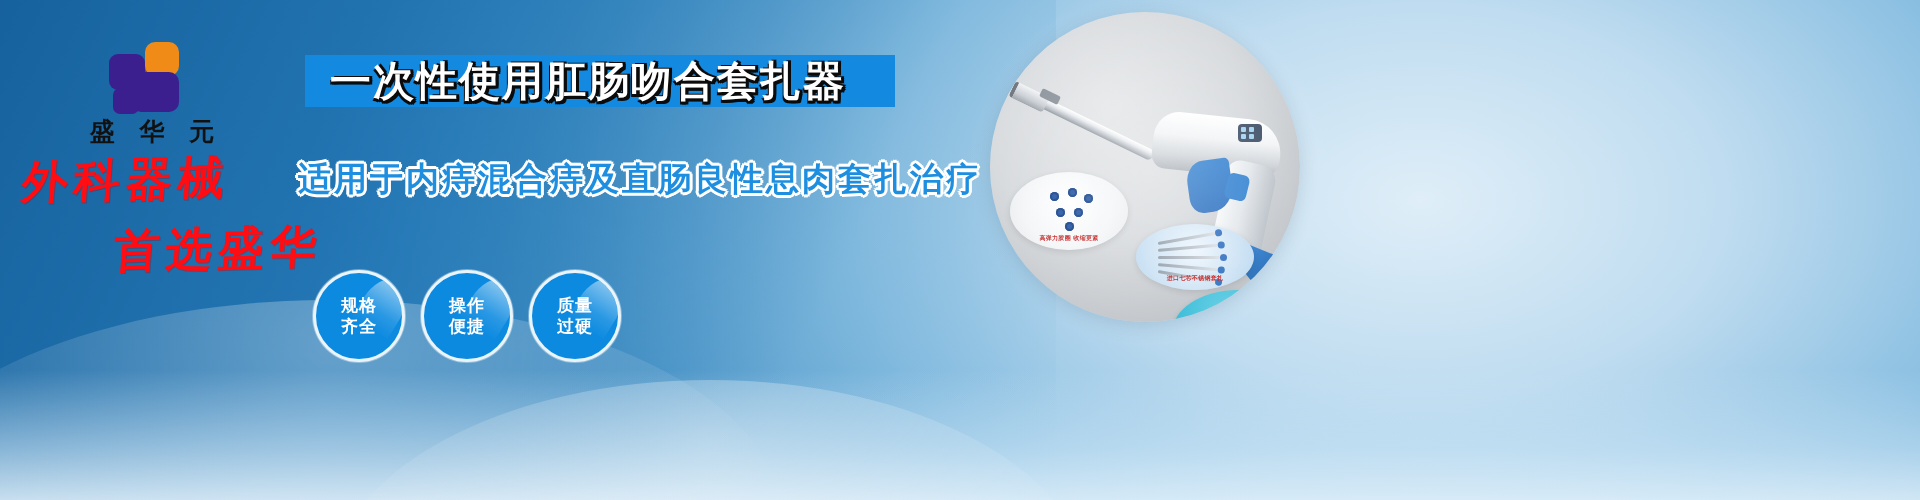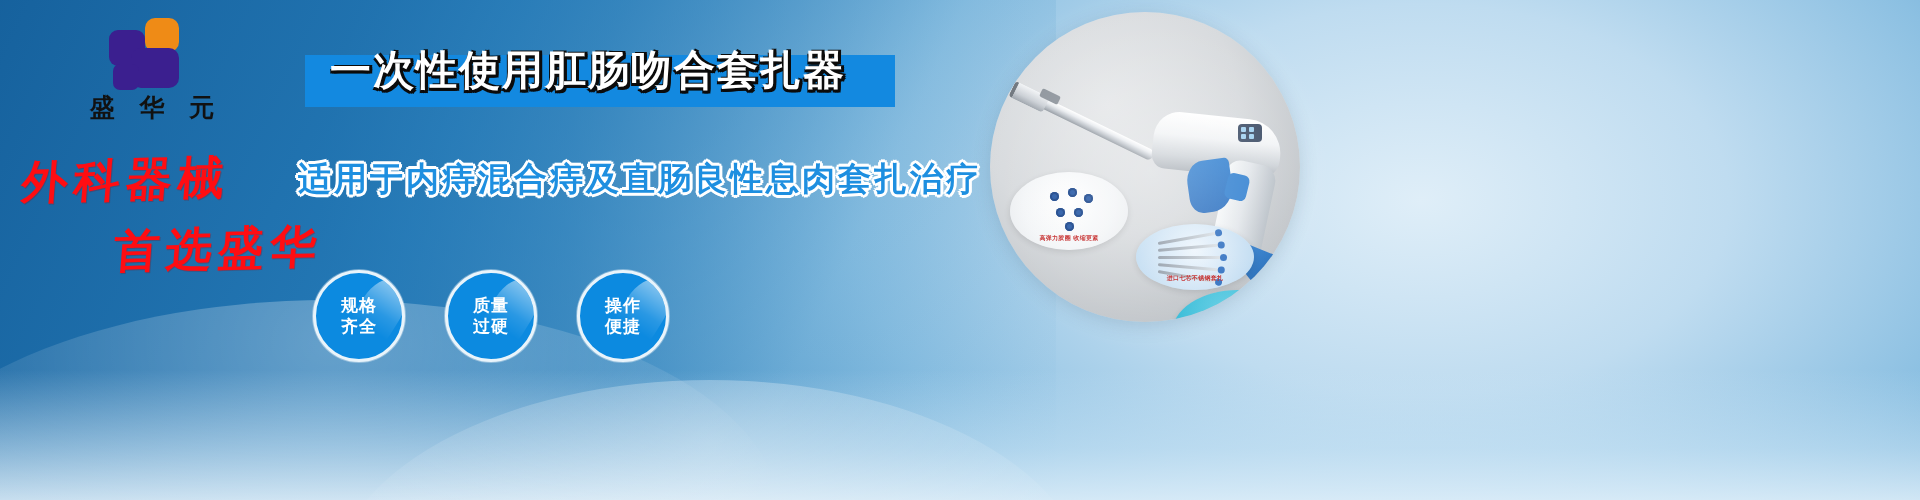--- a/index.html
+++ b/index.html
@@ -30,21 +30,21 @@
     border-radius:50%;
     background:radial-gradient(ellipse at 50% 10%, rgba(255,255,255,.30) 0%, rgba(255,255,255,.06) 60%, rgba(255,255,255,0) 75%);
   }
   .bg-swoosh2{
     position:absolute; left:330px; bottom:-300px; width:760px; height:420px;
     border-radius:50%;
     background:radial-gradient(ellipse at 50% 15%, rgba(255,255,255,.34) 0%, rgba(255,255,255,.10) 55%, rgba(255,255,255,0) 72%);
   }
 
   
-  .logo{ position:absolute; left:62px; top:18px; width:180px; text-align:center; }
+  .logo{ position:absolute; left:62px; top:42px; width:180px; text-align:center; }
   .logo-mark{ position:relative; width:86px; height:72px; margin:0 auto 4px; }
   .lm{ position:absolute; border-radius:9px; }
   .lm-a{ left:0;  top:12px; width:36px; height:36px; background:#3b1f8f; }
   .lm-b{ left:36px; top:0;  width:34px; height:34px; background:#ef8b16; border-radius:10px;}
   .lm-c{ left:22px; top:30px; width:48px; height:40px; background:#3b1f8f; border-radius:10px;}
   .lm-d{ left:4px;  top:46px; width:26px; height:26px; background:#3b1f8f; border-radius:7px;}
   .logo-text{
     font-size:25px; font-weight:bold; color:#111; letter-spacing:8px;
     text-indent:8px; line-height:1.1;
     font-family:"DejaVu Sans","Liberation Sans",sans-serif;
@@ -64,21 +64,21 @@
     transform:skewX(-6deg) rotate(-1.5deg);
     text-shadow:1px 1px 0 rgba(150,0,0,.25);
   }
 
   
   .title-bar{
     position:absolute; left:305px; top:55px; width:590px; height:52px;
     background:#1389e0;
   }
   .title-text{
-    position:absolute; left:330px; top:44px; width:580px; height:60px;
+    position:absolute; left:330px; top:55px; width:580px; height:60px;
     line-height:52px;
     font-size:41px; font-weight:bold; color:#ffffff; letter-spacing:2px;
     font-family:Liberation Sans, sans-serif;
     text-shadow:
       3px 3px 0 #0b0b0b, 3px -1px 0 #0b0b0b, -1px 3px 0 #0b0b0b,
       2px 2px 0 #0b0b0b, 1px 3px 0 #0b0b0b, 3px 1px 0 #0b0b0b;
     white-space:nowrap;
   }
 
   
@@ -88,21 +88,21 @@
     color:#1e8fe0;
     font-family:"DejaVu Sans","Liberation Sans",sans-serif;
     white-space:nowrap;
     text-shadow:
       -2px 0 #fff, 2px 0 #fff, 0 -2px #fff, 0 2px #fff,
       -2px -2px #fff, 2px -2px #fff, -2px 2px #fff, 2px 2px #fff,
       -3px 0 #fff, 3px 0 #fff, 0 -3px #fff, 0 3px #fff;
   }
 
   
-  .features{ position:absolute; left:313px; top:270px; display:flex; gap:40px; }
+  .features{ position:absolute; left:313px; top:270px; display:flex; gap:16px; }
   .feature{
     position:relative; width:92px; height:92px; border-radius:50%;
     background:#0c8ae0;
     border:3px solid #e9f4fb;
     box-shadow:0 0 0 1px rgba(255,255,255,.35);
     display:flex; flex-direction:column; align-items:center; justify-content:center;
     overflow:hidden;
   }
   .feature .shine{
     position:absolute; right:4px; top:4px; width:42px; height:78px;
@@ -261,27 +261,27 @@
   <div class="subtitle">适用于内痔混合痔及直肠良性息肉套扎治疗</div>
 
   <div class="features">
     <div class="feature">
       <div class="shine"></div>
       <span>规格</span>
       <span>齐全</span>
     </div>
     <div class="feature">
       <div class="shine"></div>
+      <span>操作</span>
+      <span>便捷</span>
+    </div>
+    <div class="feature">
+      <div class="shine"></div>
       <span>质量</span>
       <span>过硬</span>
-    </div>
-    <div class="feature">
-      <div class="shine"></div>
-      <span>操作</span>
-      <span>便捷</span>
     </div>
   </div>
 
   <div class="photo-wrap">
     <div class="photo-circle">
       <div class="gun-barrel"></div>
       <div class="gun-tip"></div>
       <div class="gun-tip2"></div>
       <div class="gun-head"></div>
       <div class="gun-btn">

